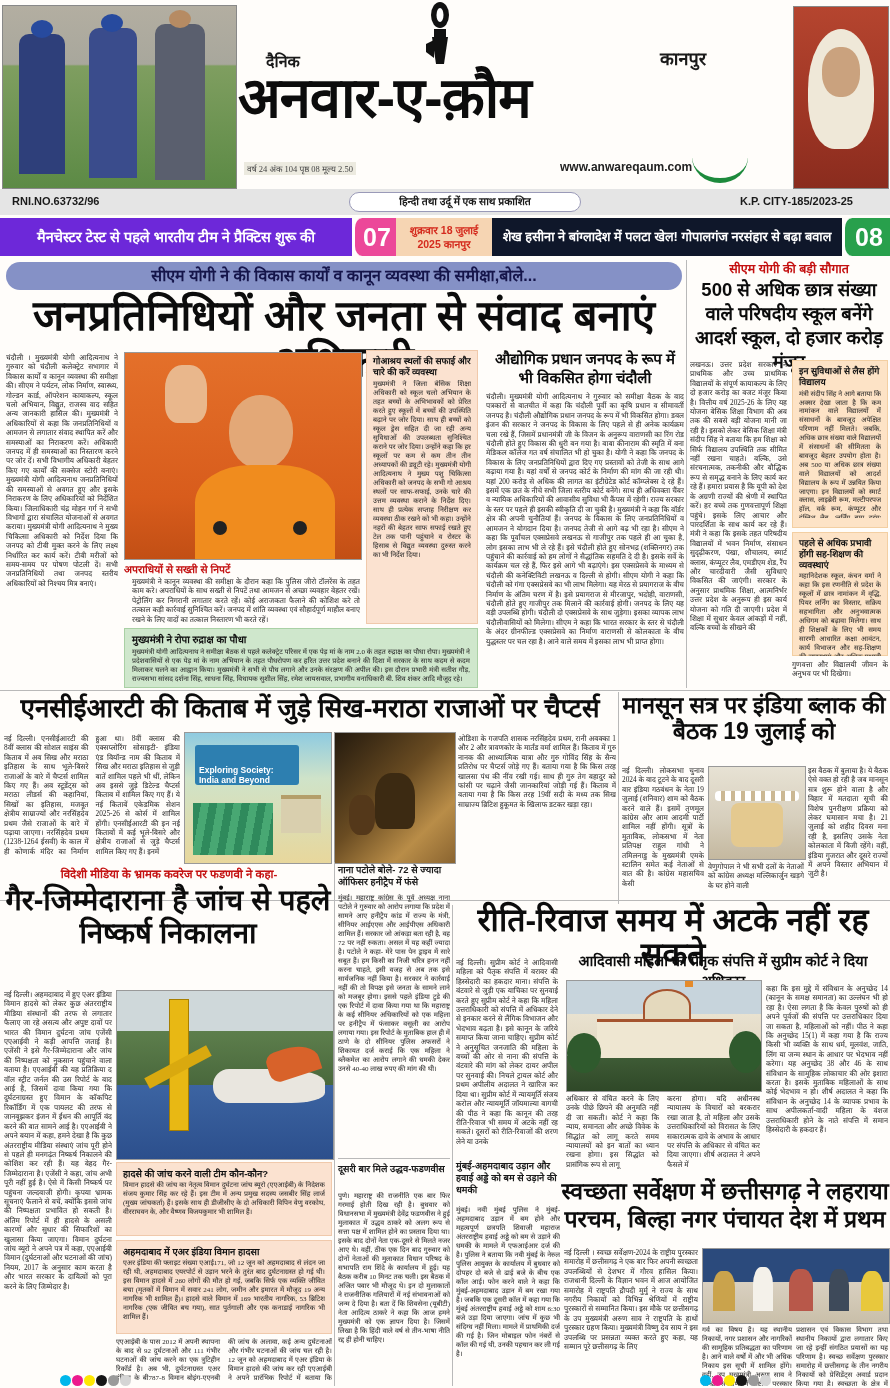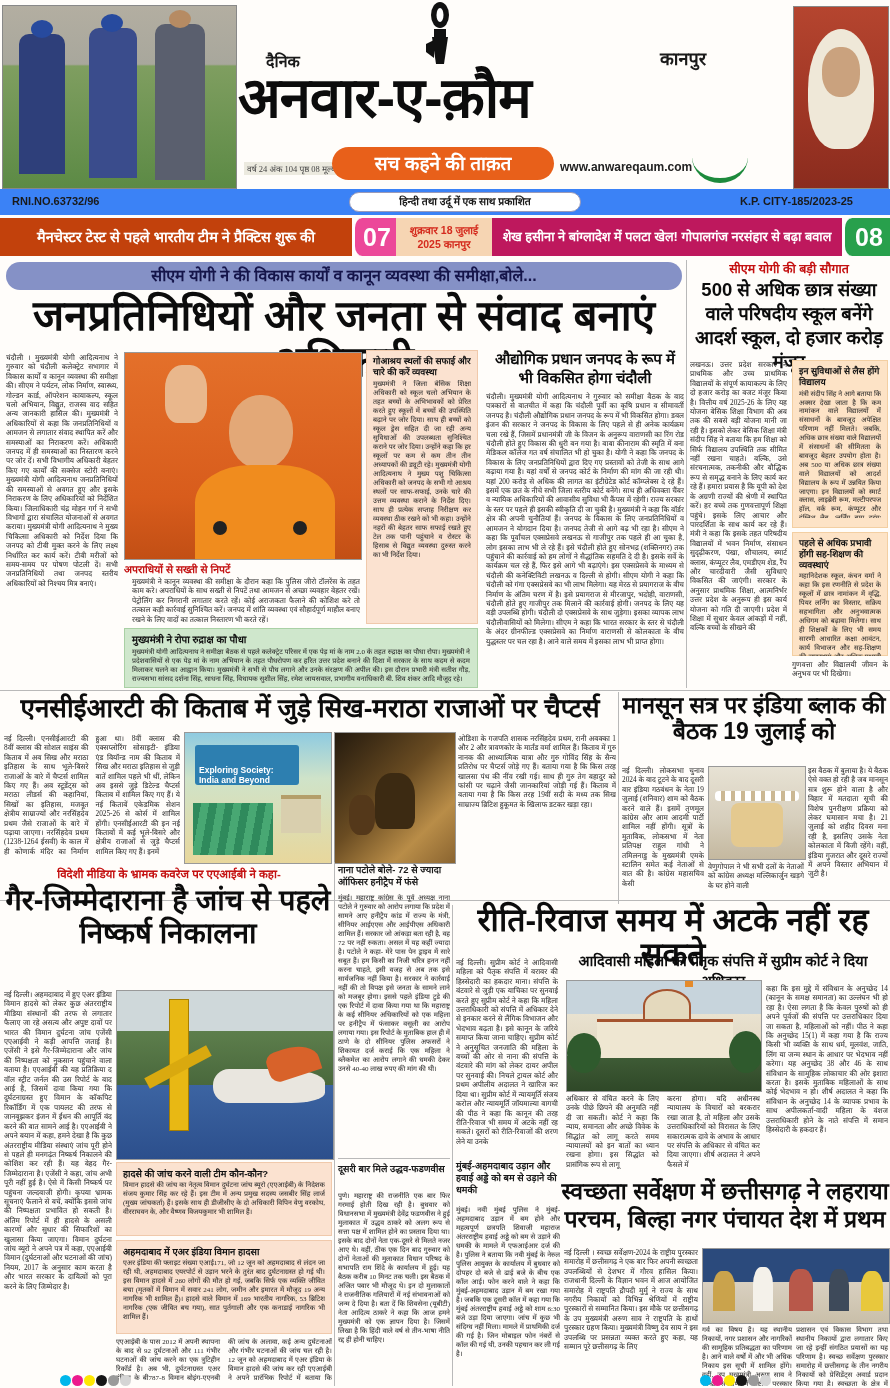--- a/index.html
+++ b/index.html
@@ -47,45 +47,43 @@
     <path d="M14 35 L30 35 L26 62 L18 62 Z" fill="#111"></path>
     <path d="M8 42 L16 38 L16 56 L8 50 Z" fill="#111"></path>
   </svg>
 
   <div class="abs" style="left:660px;top:46px;font-size:18px;font-weight:bold;">कानपुर</div>
 
   <div class="abs hd" style="left:238px;top:60px;width:524px;font-size:56px;line-height:1.35;letter-spacing:-1px;">अनवार-ए-क़ौम</div>
 
   <div class="abs" style="left:244px;top:162px;font-size:8.5px;color:#444;background:#eceadf;padding:1px 3px;">वर्ष 24 अंक 104 पृष्ठ 08 मूल्य 2.50</div>
 
-  <div class="abs" style="left:332px;top:147px;width:222px;height:33px;background:#e8601a;border-radius:17px;color:#fff;
-              font-family:'Liberation Sans',sans-serif;font-weight:bold;font-size:19px;line-height:33px;text-align:center;">सच कहने की ताक़त</div>
 
   <div class="abs" style="left:560px;top:160px;font-size:12px;font-weight:bold;font-family:'Liberation Sans',sans-serif;color:#222;">www.anwareqaum.com</div>
 
   <div class="abs" style="left:692px;top:152px;width:56px;height:26px;border:0;border-bottom:5px solid #1d8a3c;border-radius:0 0 60% 60%/0 0 100% 100%;"></div>
 
-  <div class="abs" style="left:0;top:189px;width:890px;height:26px;background:#3b82f6;">
+  <div class="abs" style="left:0;top:189px;width:890px;height:26px;background:#e5e5e5;">
     <span class="abs" style="left:12px;top:6px;font-size:11px;font-weight:bold;font-family:'Liberation Sans',sans-serif;">RNI.NO.63732/96</span>
     <span class="abs" style="left:330px;top:3px;width:230px;height:18px;background:#fff;border:1px solid #9a9ab8;border-radius:10px;
                  font-size:10.5px;font-weight:bold;text-align:center;line-height:18px;margin-left:19px;">हिन्दी तथा उर्दू में एक साथ प्रकाशित</span>
     <span class="abs" style="left:740px;top:6px;font-size:11px;font-weight:bold;font-family:'Liberation Sans',sans-serif;">K.P. CITY-185/2023-25</span>
   </div>
 
-  <div class="abs" style="left:0;top:218px;width:352px;height:38px;background:#c2410c;">
+  <div class="abs" style="left:0;top:218px;width:352px;height:38px;background:#6d28d9;">
     <div style="color:#fff;font-weight:bold;font-size:14.5px;text-align:center;line-height:38px;font-family:'Liberation Sans',sans-serif;">मैनचेस्टर टेस्ट से पहले भारतीय टीम ने प्रैक्टिस शुरू की</div>
   </div>
   <div class="abs" style="left:352px;top:218px;width:44px;height:38px;background:#ec4899;border-left:3px solid #fff;border-radius:10px 0 0 10px;">
     <div style="color:#fff;font-weight:900;font-size:25px;text-align:center;line-height:38px;font-family:'Liberation Sans',sans-serif;">07</div>
   </div>
   <div class="abs" style="left:396px;top:218px;width:96px;height:38px;background:#f6d5b3;">
     <div style="color:#d42b1e;font-weight:bold;font-size:10.5px;text-align:center;margin-top:5px;font-family:'Liberation Sans',sans-serif;">शुक्रवार 18 जुलाई</div>
     <div style="color:#d42b1e;font-weight:bold;font-size:10.5px;text-align:center;font-family:'Liberation Sans',sans-serif;">2025 कानपुर</div>
   </div>
-  <div class="abs" style="left:492px;top:218px;width:350px;height:38px;background:#be185d;">
+  <div class="abs" style="left:492px;top:218px;width:350px;height:38px;background:#0f172a;">
     <div style="color:#fff;font-weight:bold;font-size:12.8px;text-align:center;line-height:38px;font-family:'Liberation Sans',sans-serif;">शेख हसीना ने बांग्लादेश में पलटा खेल! गोपालगंज नरसंहार से बढ़ा बवाल</div>
   </div>
   <div class="abs" style="left:842px;top:218px;width:48px;height:38px;background:#28a04c;border-left:3px solid #fff;border-radius:10px 0 0 10px;">
     <div style="color:#fff;font-weight:900;font-size:25px;text-align:center;line-height:38px;font-family:'Liberation Sans',sans-serif;">08</div>
   </div>
 
   <div class="abs" style="left:6px;top:262px;width:676px;height:28px;background:#8591c6;border-radius:14px;">
     <div style="color:#15154a;font-weight:bold;font-size:16px;text-align:center;line-height:28px;font-family:'Liberation Sans',sans-serif;">सीएम योगी ने की विकास कार्यों व कानून व्यवस्था की समीक्षा,बोले...</div>
   </div>
   <div class="abs hd ctr" style="left:0;top:293px;width:688px;font-size:42px;line-height:1.1;">जनप्रतिनिधियों और जनता से संवाद बनाएं अधिकारी</div>
@@ -161,21 +159,21 @@
   <div class="abs bt" style="left:622px;top:766px;width:82px;height:138px;">नई दिल्ली। लोकसभा चुनाव 2024 के बाद टूटने के बाद दूसरी बार इंडिया गठबंधन के नेता 19 जुलाई (शनिवार) शाम को बैठक करने वाले हैं। इसमें तृणमूल कांग्रेस और आम आदमी पार्टी शामिल नहीं होंगी। सूत्रों के मुताबिक, लोकसभा में नेता प्रतिपक्ष राहुल गांधी ने तमिलनाडु के मुख्यमंत्री एमके स्टालिन समेत कई नेताओं से बात की है। कांग्रेस महासचिव केसी</div>
   <div class="photo abs" style="left:708px;top:766px;width:96px;height:92px;background:linear-gradient(180deg,#e7e2d4 0%,#d7cfbd 55%,#c4b89f 100%);border:1px solid #999;">
     <div style="position:absolute;left:22px;top:36px;width:52px;height:44px;background:#e4c98f;border-radius:8px;"></div>
     <div style="position:absolute;left:6px;top:24px;width:84px;height:10px;background:repeating-linear-gradient(90deg,#fff 0 6px,#cbb894 6px 10px);border-radius:4px;"></div>
   </div>
   <div class="abs bt" style="left:708px;top:862px;width:96px;height:42px;">वेणुगोपाल ने भी सभी दलों के नेताओं को कांग्रेस अध्यक्ष मल्लिकार्जुन खड़गे के घर होने वाली</div>
   <div class="abs bt" style="left:808px;top:766px;width:80px;height:138px;">इस बैठक में बुलाया है। ये बैठक ऐसे वक्त हो रही है जब मानसून सत्र शुरू होने वाला है और बिहार में मतदाता सूची की विशेष पुनरीक्षण प्रक्रिया को लेकर घमासान मचा है। 21 जुलाई को शहीद दिवस मना रही है, इसलिए उसके नेता कोलकाता में बिजी रहेंगे। वहीं, इंडिया गुजरात और दूसरे राज्यों में अपने विस्तार अभियान में जुटी है।</div>
 
   <div class="hrule abs" style="left:0;top:900px;width:890px;"></div>
 
-  <div class="abs ctr kick-red" style="left:8px;top:866px;width:322px;font-size:11.5px;">विदेशी मीडिया के भ्रामक कवरेज पर एएआईबी ने कहा-</div>
+  <div class="abs ctr kick-red" style="left:8px;top:866px;width:322px;font-size:11.5px;">विदेशी मीडिया के भ्रामक कवरेज पर फडणवी ने कहा-</div>
   <div class="abs hd ctr" style="left:2px;top:884px;width:332px;font-size:29px;line-height:1.15;">गैर-जिम्मेदाराना है जांच से पहले निष्कर्ष निकालना</div>
 
   <div class="abs bt" style="left:4px;top:990px;width:108px;height:396px;">नई दिल्ली। अहमदाबाद में हुए एअर इंडिया विमान हादसे को लेकर कुछ अंतरराष्ट्रीय मीडिया संस्थानों की तरफ से लगातार फैलाए जा रहे असत्य और अपुष्ट दावों पर भारत की विमान दुर्घटना जांच एजेंसी एएआईबी ने कड़ी आपत्ति जताई है। एजेंसी ने इसे गैर-जिम्मेदाराना और जांच की निष्पक्षता को नुकसान पहुंचाने वाला बताया है। एएआईबी की यह प्रतिक्रिया द वॉल स्ट्रीट जर्नल की उस रिपोर्ट के बाद आई है, जिसमें दावा किया गया कि दुर्घटनाग्रस्त हुए विमान के कॉकपिट रिकॉर्डिंग में एक पायलट की तरफ से जानबूझकर इंजन में ईंधन की आपूर्ति बंद करने की बात सामने आई है। एएआईबी ने अपने बयान में कहा, हमने देखा है कि कुछ अंतरराष्ट्रीय मीडिया संस्थाएं जांच पूरी होने से पहले ही मनगढ़ंत निष्कर्ष निकालने की कोशिश कर रही हैं। यह बेहद गैर-जिम्मेदाराना है। एजेंसी ने कहा, जांच अभी पूरी नहीं हुई है। ऐसे में किसी निष्कर्ष पर पहुंचना जल्दबाजी होगी। कृपया भ्रामक सूचनाएं फैलाने से बचें, क्योंकि इससे जांच की निष्पक्षता प्रभावित हो सकती है। अंतिम रिपोर्ट में ही हादसे के असली कारणों और सुधार की सिफारिशों का खुलासा किया जाएगा। विमान दुर्घटना जांच ब्यूरो ने अपने पत्र में कहा, एएआईबी विमान (दुर्घटनाओं और घटनाओं की जांच) नियम, 2017 के अनुसार काम करता है और भारत सरकार के दायित्वों को पूरा करने के लिए जिम्मेदार है।</div>
 
   <div class="photo abs" style="left:116px;top:990px;width:216px;height:168px;background:linear-gradient(180deg,#cfd8da 0%,#cfd8da 24%,#5d7e4c 24%,#49683c 56%,#3c64a2 56%,#2c4f8c 100%);border:1px solid #999;">
     <div style="position:absolute;left:52px;top:8px;width:18px;height:130px;background:#e8b814;border:1px solid #a87f00;"></div>
     <div style="position:absolute;left:26px;top:70px;width:70px;height:12px;background:#d9a90f;transform:rotate(-28deg);"></div>
     <div style="position:absolute;left:96px;top:78px;width:112px;height:34px;background:#e9e6df;border-radius:16px 40% 30% 16px;"></div>
     <div style="position:absolute;left:150px;top:56px;width:52px;height:30px;background:#d8622a;border-radius:10px 60% 0 10px;transform:rotate(-18deg);"></div>
   </div>

